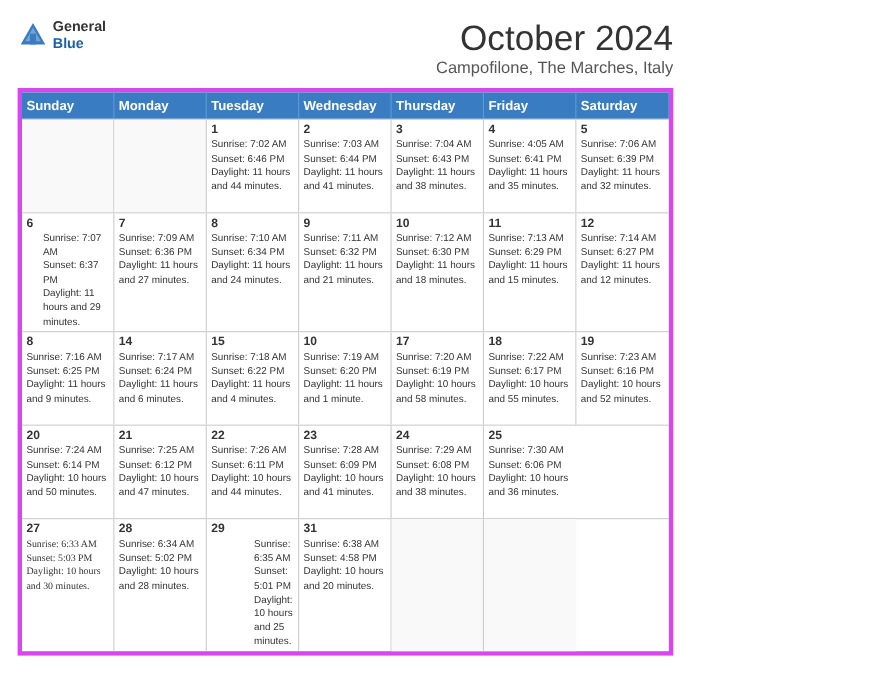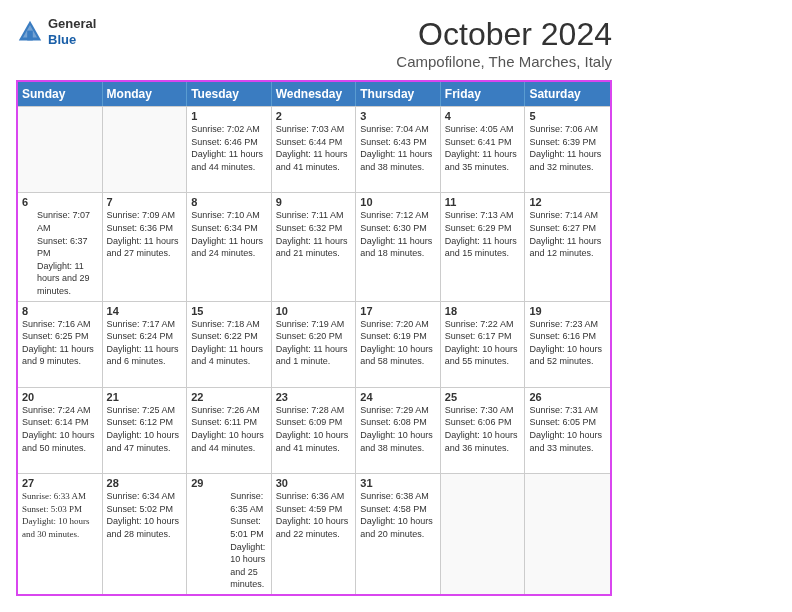--- a/index.html
+++ b/index.html
@@ -53,21 +53,21 @@
       color: #333;
     }
     .location {
       font-size: 15px;
       color: #555;
     }
     .calendar {
       flex: 1;
       display: flex;
       flex-direction: column;
-      border: 2px solid #d946ef;
+      border: 4px solid #d946ef;
     }
     .cal-header-row {
       display: grid;
       grid-template-columns: repeat(7, 1fr);
       background: #3a7cc1;
     }
     .cal-header-cell {
       color: #fff;
       font-size: 12px;
       font-weight: bold;
@@ -299,51 +299,39 @@
             <div class="day-detail" style="white-space: pre-line;">Sunrise: 7:29 AM
 Sunset: 6:08 PM
 Daylight: 10 hours and 38 minutes.</div>
           </div>
           <div class="cal-cell">
             <div class="day-num">25</div>
             <div class="day-detail" style="white-space: pre-line;">Sunrise: 7:30 AM
 Sunset: 6:06 PM
 Daylight: 10 hours and 36 minutes.</div>
           </div>
-          <div class="cal-cell">
-            <div class="day-num">26</div>
-            <div class="day-detail" style="white-space: pre-line;">Sunrise: 7:31 AM
-Sunset: 6:05 PM
-Daylight: 10 hours and 33 minutes.</div>
-          </div>
         </div>
         <div class="cal-row">
           <div class="cal-cell">
             <div class="day-num">27</div>
             <div class="day-detail" style="white-space: pre-line; font-family: Liberation Serif, serif;">Sunrise: 6:33 AM
 Sunset: 5:03 PM
 Daylight: 10 hours and 30 minutes.</div>
           </div>
           <div class="cal-cell">
             <div class="day-num">28</div>
             <div class="day-detail" style="white-space: pre-line;">Sunrise: 6:34 AM
 Sunset: 5:02 PM
 Daylight: 10 hours and 28 minutes.</div>
           </div>
           <div class="cal-cell">
             <div class="day-num">29</div>
             <div class="day-detail" style="white-space: pre-line; margin-left: 39px;">Sunrise: 6:35 AM
 Sunset: 5:01 PM
 Daylight: 10 hours and 25 minutes.</div>
-          </div>
-          <div class="cal-cell">
-            <div class="day-num">30</div>
-            <div class="day-detail" style="white-space: pre-line;">Sunrise: 6:36 AM
-Sunset: 4:59 PM
-Daylight: 10 hours and 22 minutes.</div>
           </div>
           <div class="cal-cell">
             <div class="day-num">31</div>
             <div class="day-detail" style="white-space: pre-line;">Sunrise: 6:38 AM
 Sunset: 4:58 PM
 Daylight: 10 hours and 20 minutes.</div>
           </div>
           <div class="cal-cell empty-cell"></div>
           <div class="cal-cell empty-cell"></div>
         </div>

